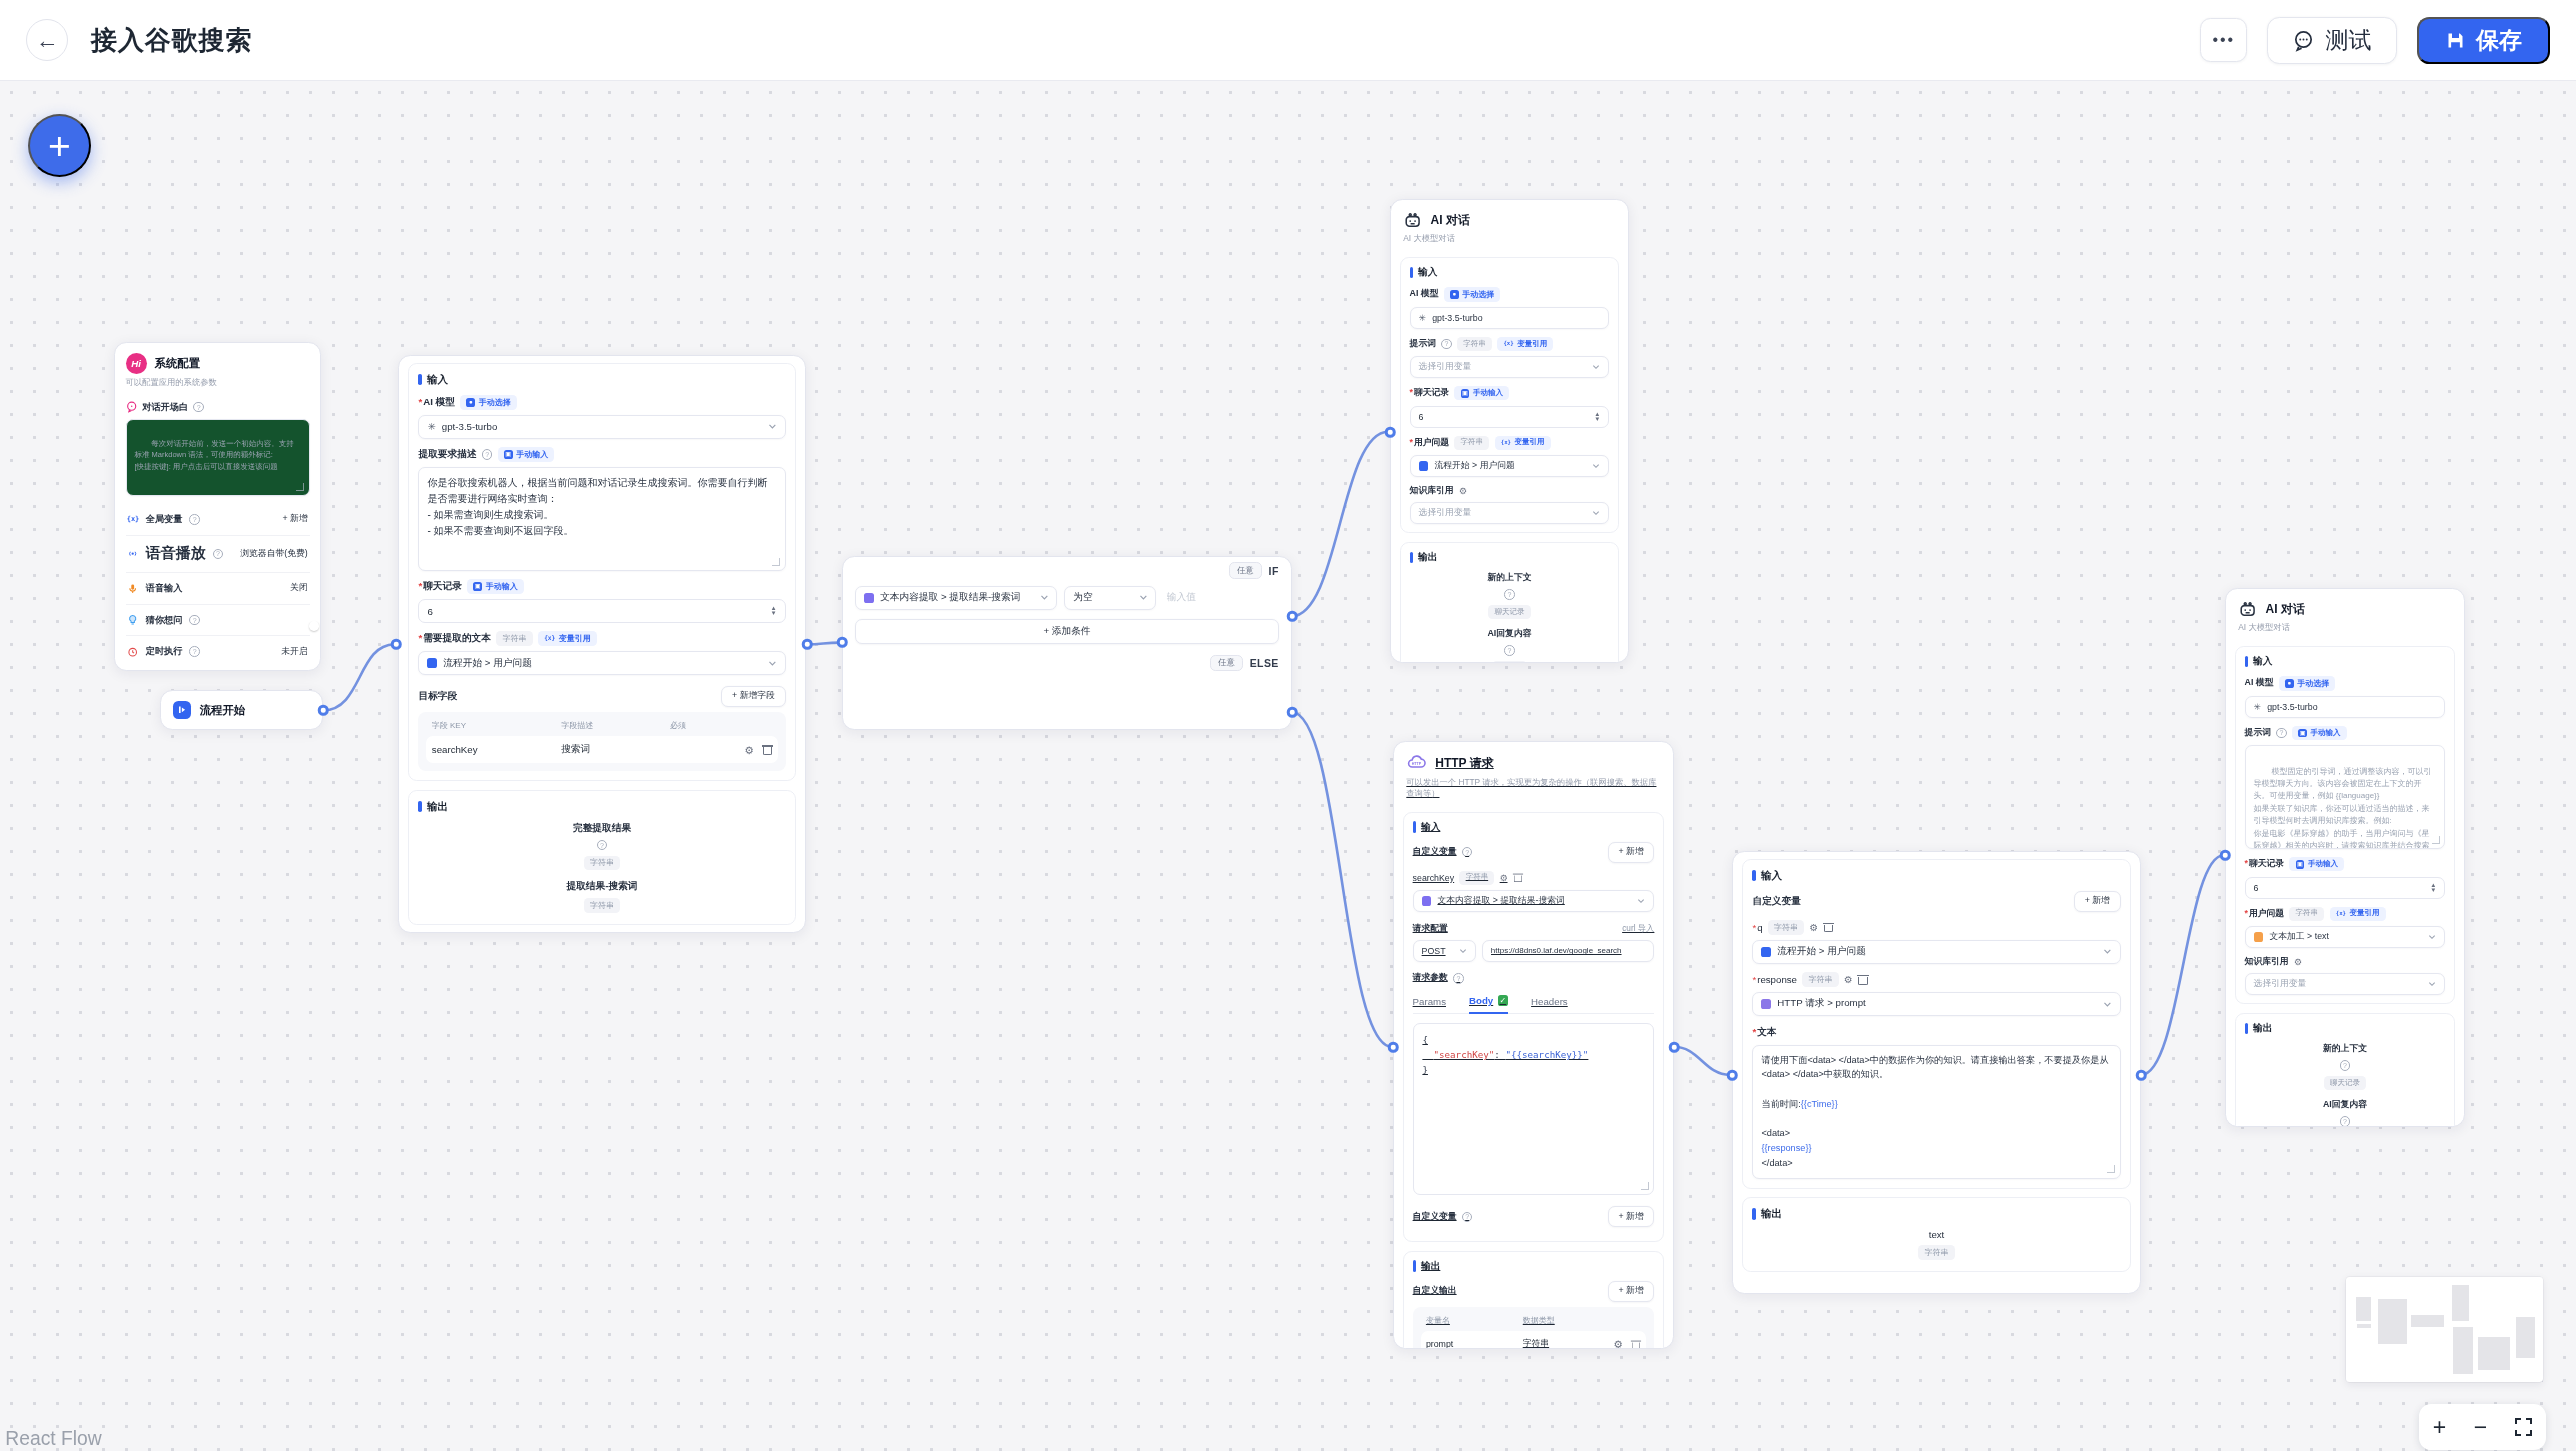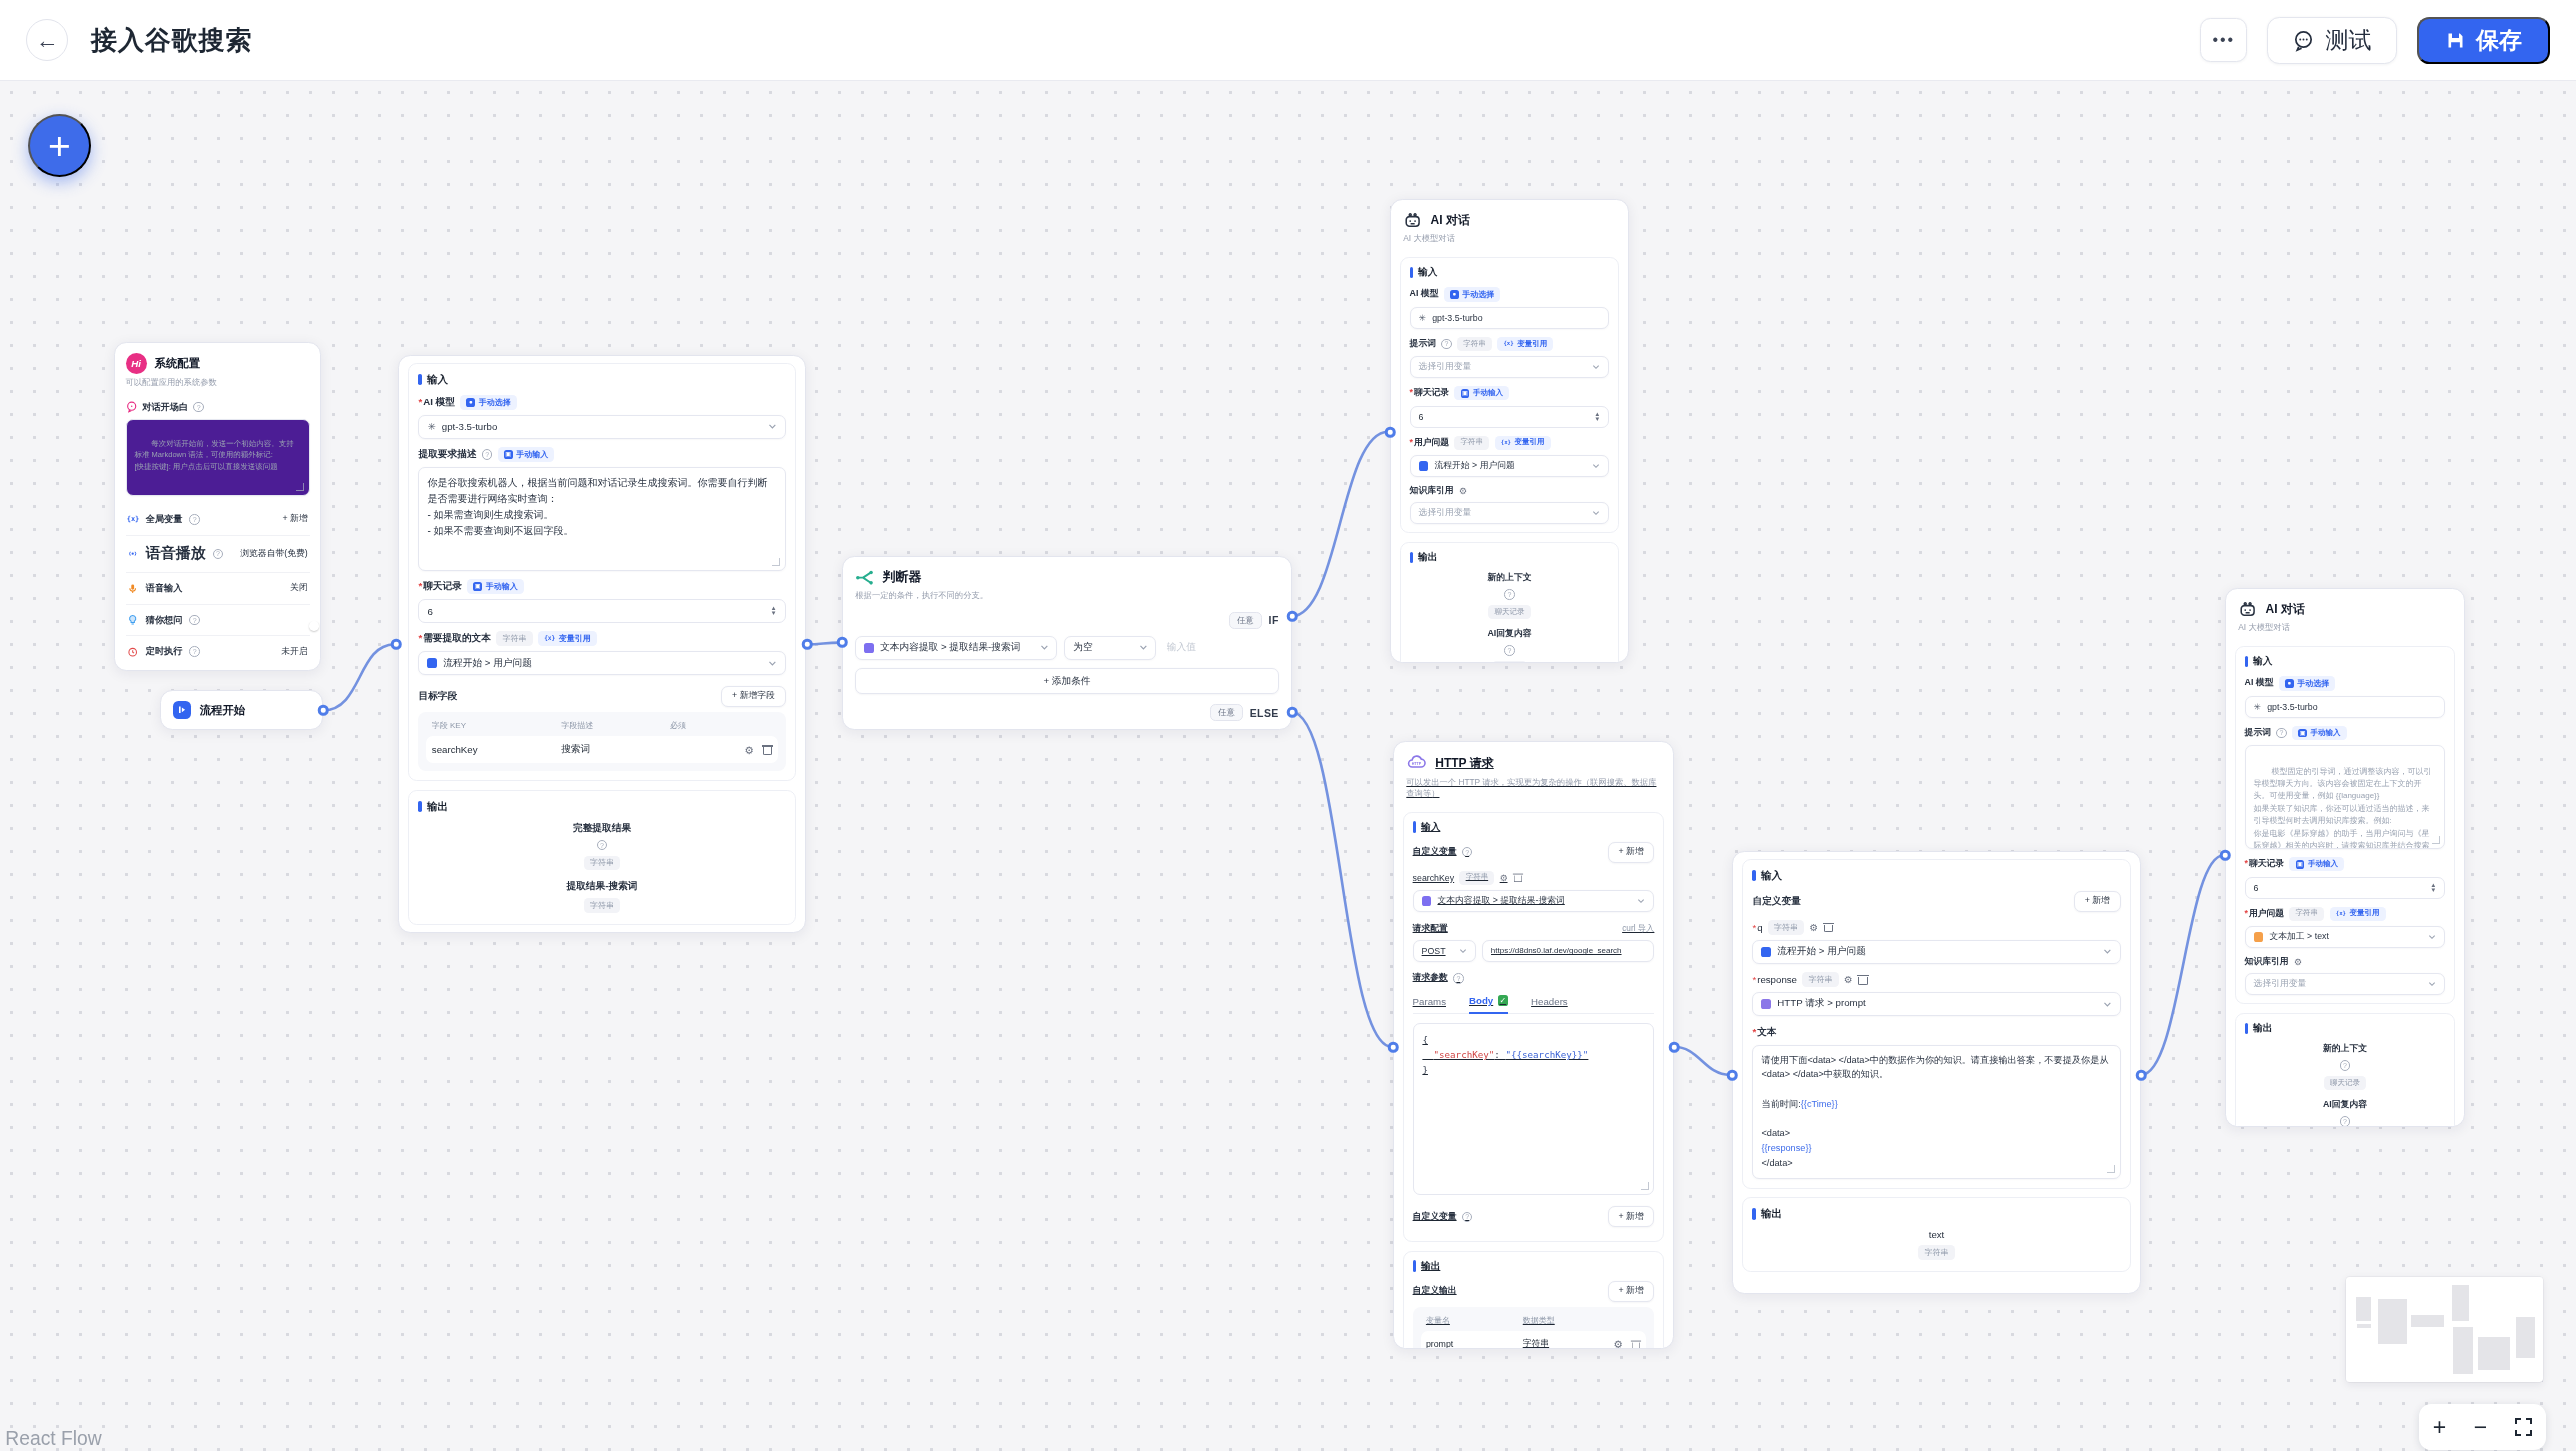--- a/index.html
+++ b/index.html
@@ -146,21 +146,21 @@
     <div style="padding:3.5px 10.5px 8.8px;">
       <div class="lblrow" style="margin-top:5.3px;">
         <svg width="11.4" height="11.4" viewBox="0 0 24 24" fill="none" stroke="#e82f84" stroke-width="2.4">
             <circle cx="12" cy="11" r="8.5"></circle>
             <path d="M7.5 18.5 L6 22.5 L11 20.5"></path>
             <circle cx="12" cy="11" r="1.6" fill="#e82f84" stroke="none"></circle>
           </svg>
         <span class="lbl" style="font-size:9.2px;">对话开场白</span>
         <span class="info-i">?</span>
       </div>
-      <div class="ta" style="height:77px;background:#4c1d95;font-size:7.5px;line-height:1.5;overflow:hidden;">
+      <div class="ta" style="height:77px;background:#14532d;font-size:7.5px;line-height:1.5;overflow:hidden;">
         <span class="ph">每次对话开始前，发送一个初始内容。支持标准 Markdown 语法，可使用的额外标记:
 [快捷按键]: 用户点击后可以直接发送该问题</span>
         <span class="rsz"></span>
       </div>
       <div style="margin-top:8px;">
         <div class="sysrow" style="border-top:none;">
           <span class="sico" style="color:#3365f0;font-family:'DejaVu Sans Mono',monospace;font-size:7px;font-weight:700;">{x}</span>
           <span class="lbl" style="font-size:9.2px;">全局变量</span>
           <span class="info-i">?</span>
           <span class="v">+ 新增</span>
@@ -298,32 +298,20 @@
         <span class="badge">字符串</span>
       </div>
       <div class="outrow" style="margin-top:9.7px;">
         <span class="lbl">提取结果-搜索词</span>
         <span class="badge">字符串</span>
       </div>
     </div>
   </div>
 
   <div class="node" style="left:842px;top:475px;width:450px;height:174px;padding-bottom:7px;">
-    <div class="node-head">
-      <div class="head-row">
-        <svg width="19.3" height="19.3" viewBox="0 0 24 24" fill="none" stroke="#27ae8f" stroke-width="2.4">
-            <path d="M3 12 h7 M10 12 L19 6 M10 12 L19 18"></path>
-            <circle cx="20" cy="5.5" r="2.2" fill="#27ae8f" stroke="none"></circle>
-            <circle cx="20" cy="18.5" r="2.2" fill="#27ae8f" stroke="none"></circle>
-            <circle cx="3.5" cy="12" r="2.2" fill="#27ae8f" stroke="none"></circle>
-          </svg>
-        <div class="node-title">判断器</div>
-      </div>
-      <div class="node-sub">根据一定的条件，执行不同的分支。</div>
-    </div>
     <div style="padding:1.8px 12.3px 0;text-align:right;">
       <div class="jrow" style="justify-content:flex-end;margin:3.5px 0 7px;">
         <span class="anybadge">任意</span>
         <span class="iflab">IF</span>
       </div>
       <div class="jrow">
         <div class="select" style="width:202px;">
           <span class="refsq" style="background:#7d6ff0;"></span>
           <span style="white-space:nowrap;overflow:hidden;text-overflow:ellipsis;">文本内容提取 &gt; 提取结果-搜索词</span>
           <svg class="chev" width="8.8" height="8.8" viewBox="0 0 12 12">

